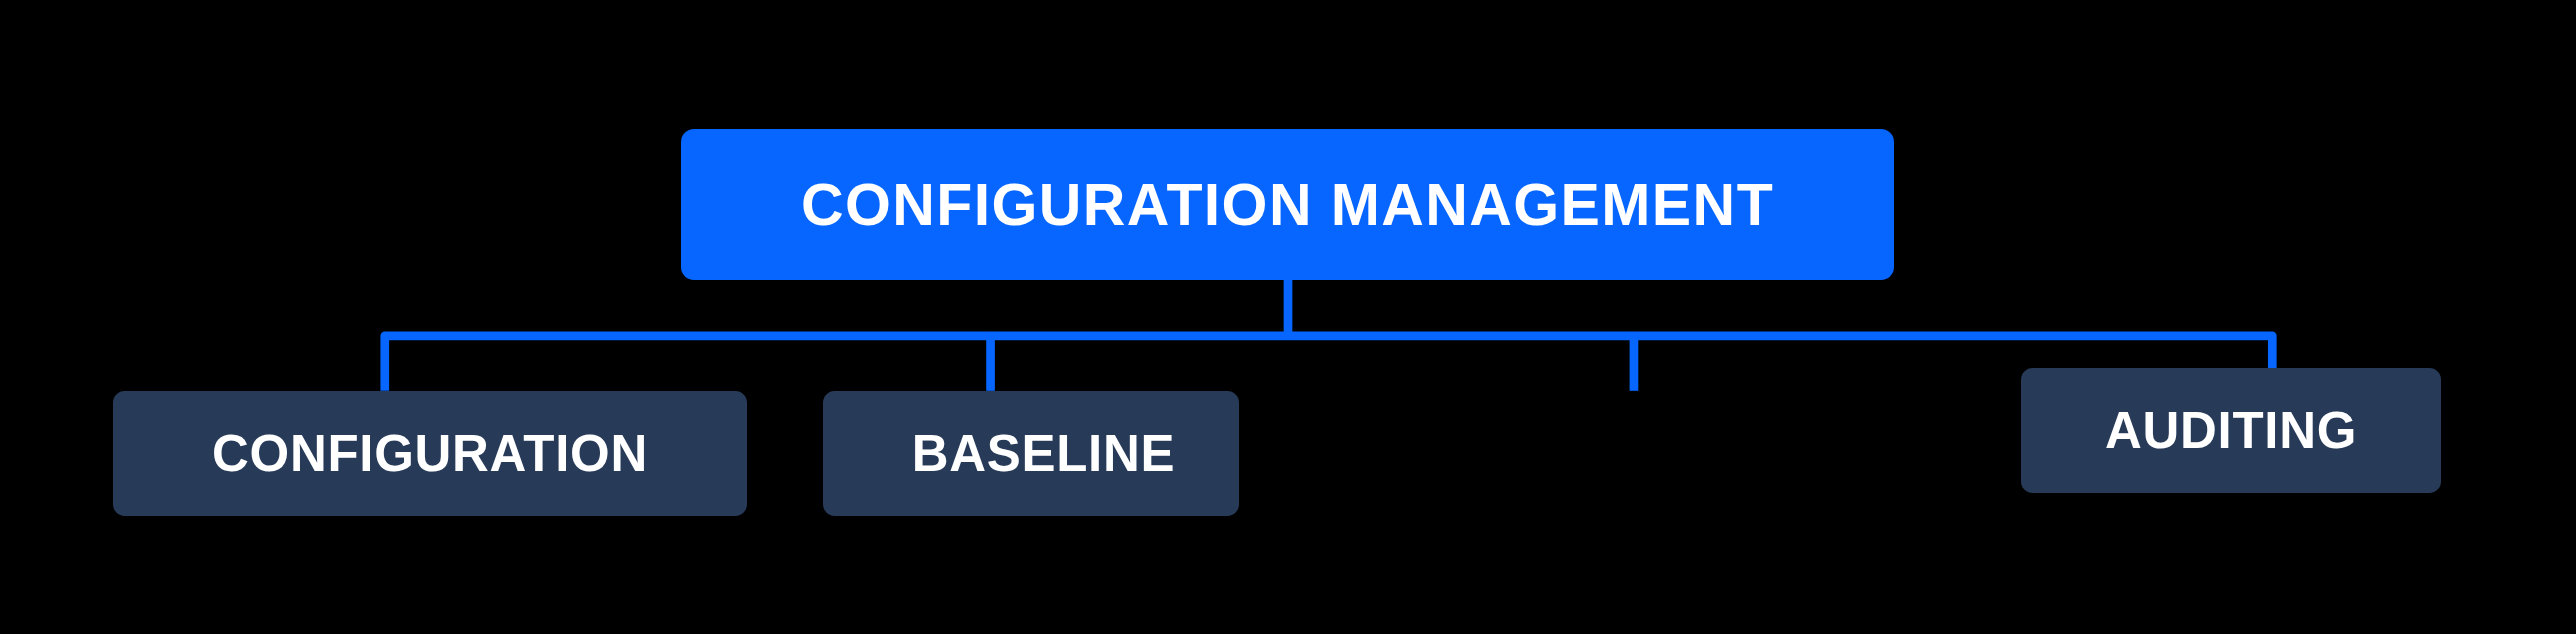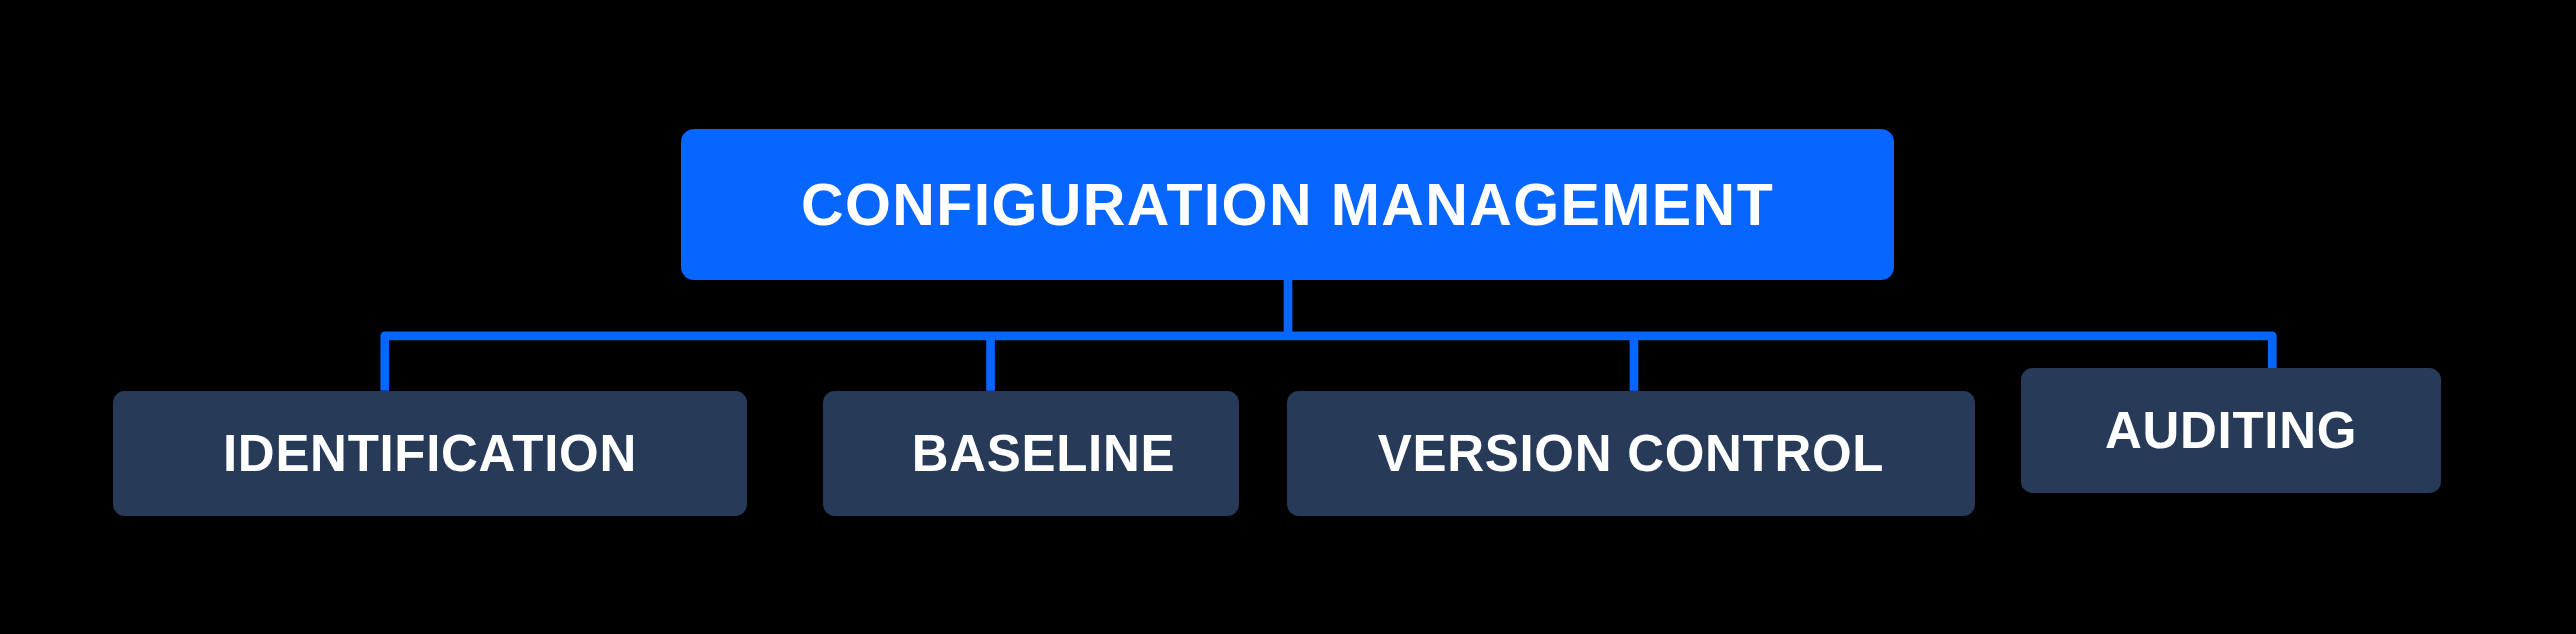--- a/index.html
+++ b/index.html
@@ -57,29 +57,26 @@
       <path d="M1368 464 L1368 540"></path>
       <path d="M2257 464 L2257 540"></path>
     </g>
   </svg>
 
   <div class="node root-node" style="left:681px; top:129px; width:1213px; height:151px;">
     <span>CONFIGURATION MANAGEMENT</span>
   </div>
 
   <div class="node child-node" style="left:113px; top:391px; width:634px; height:125px;">
-    <span>IDENTIFICATION</span>
+    <span>CONFIGURATION</span>
   </div>
 
   <div class="node child-node" style="left:823px; top:391px; width:416px; height:125px;padding-left:25px;">
     <span>BASELINE</span>
   </div>
 
-  <div class="node child-node" style="left:1287px; top:391px; width:688px; height:125px;">
-    <span>VERSION CONTROL</span>
-  </div>
 
   <div class="node child-node" style="left:2021px; top:368px; width:420px; height:125px;">
     <span>AUDITING</span>
   </div>
 
 </div>
 
 
 </body></html>

